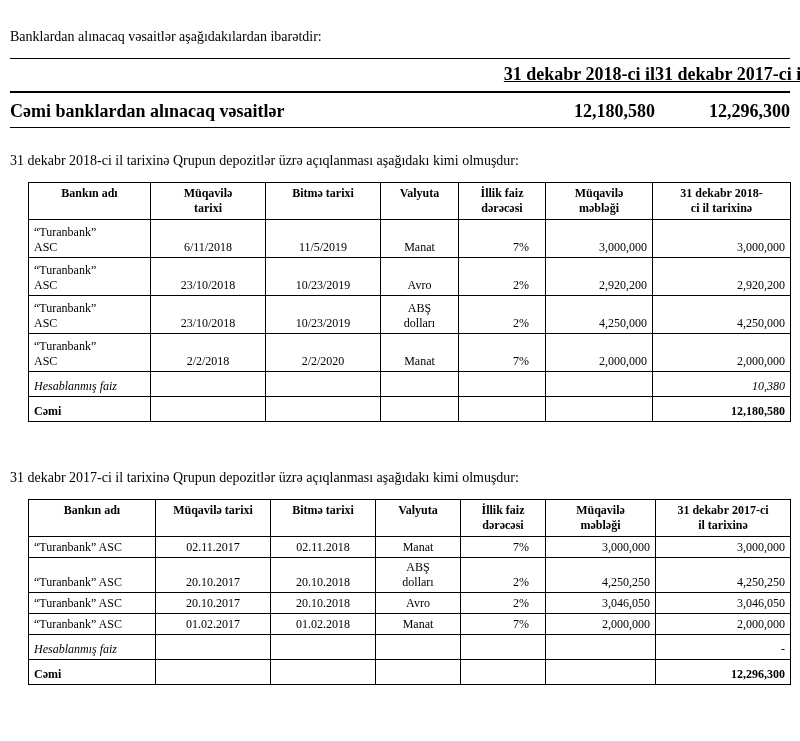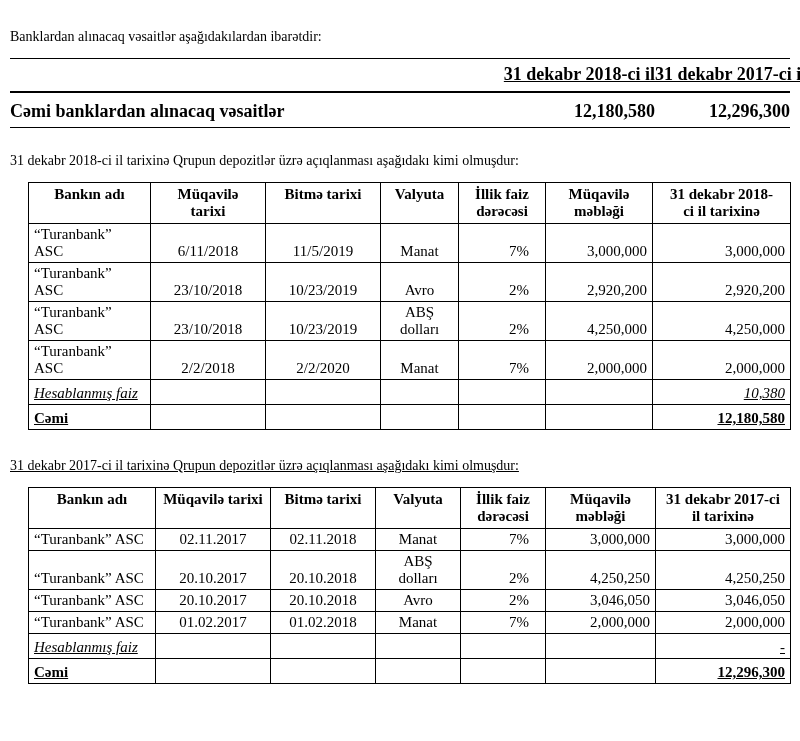--- a/index.html
+++ b/index.html
@@ -14,21 +14,21 @@
 
   .doc-title {
     font-size: 15px;
     font-weight: bold;
     margin: 2px 0 0 0;
     letter-spacing: 0.2px;
   }
   .para { font-size: 14px; margin: 0; }
   .intro { margin-top: 21px; }
   .para-2018 { margin-top: 25px; }
-  .para-2017 { margin-top: 28px; text-decoration: underline; }
+  .para-2017 { margin-top: 48px; }
 
   
   table.summary {
     width: 780px;
     border-collapse: collapse;
     table-layout: fixed;
     margin-top: 13px;
     font-size: 18px;
     border-top: 1.5px solid #000;
   }
@@ -50,21 +50,21 @@
     border-bottom: 1.5px solid #000;
     padding: 8px 0 5px 0;
   }
 
   
   table.grid {
     border-collapse: collapse;
     table-layout: fixed;
     width: 762px;
     margin: 13px 0 0 18px;
-    font-size: 15px;
+    font-size: 12px;
   }
   table.grid th, table.grid td {
     border: 1px solid #000;
     padding: 2px 5px;
     overflow: hidden;
   }
   table.grid th {
     font-weight: bold;
     text-align: center;
     vertical-align: top;
@@ -76,21 +76,21 @@
   .nw { white-space: nowrap; }
   .c-date { text-align: center; }
   .c-cur  { text-align: center; white-space: pre-line; }
   .c-rate { text-align: right; padding-right: 16px !important; }
   .c-amt  { text-align: right; }
   .c-tot  { text-align: right; }
   .it { font-style: italic; }
   .b  { font-weight: bold; }
   tr.bankrow-2018 td { height: 38px; }
   tr.bankrow-2017 td { height: 21px; }
-  tr.smallrow td { height: 25px; text-decoration: underline; }
+  tr.smallrow td { height: 25px; }
 </style>
 </head>
 <body>
 
 <div class="page">
 
 
   <p class="para intro">Banklardan alınacaq vəsaitlər aşağıdakılardan ibarətdir:</p>
 
   <table class="summary">

